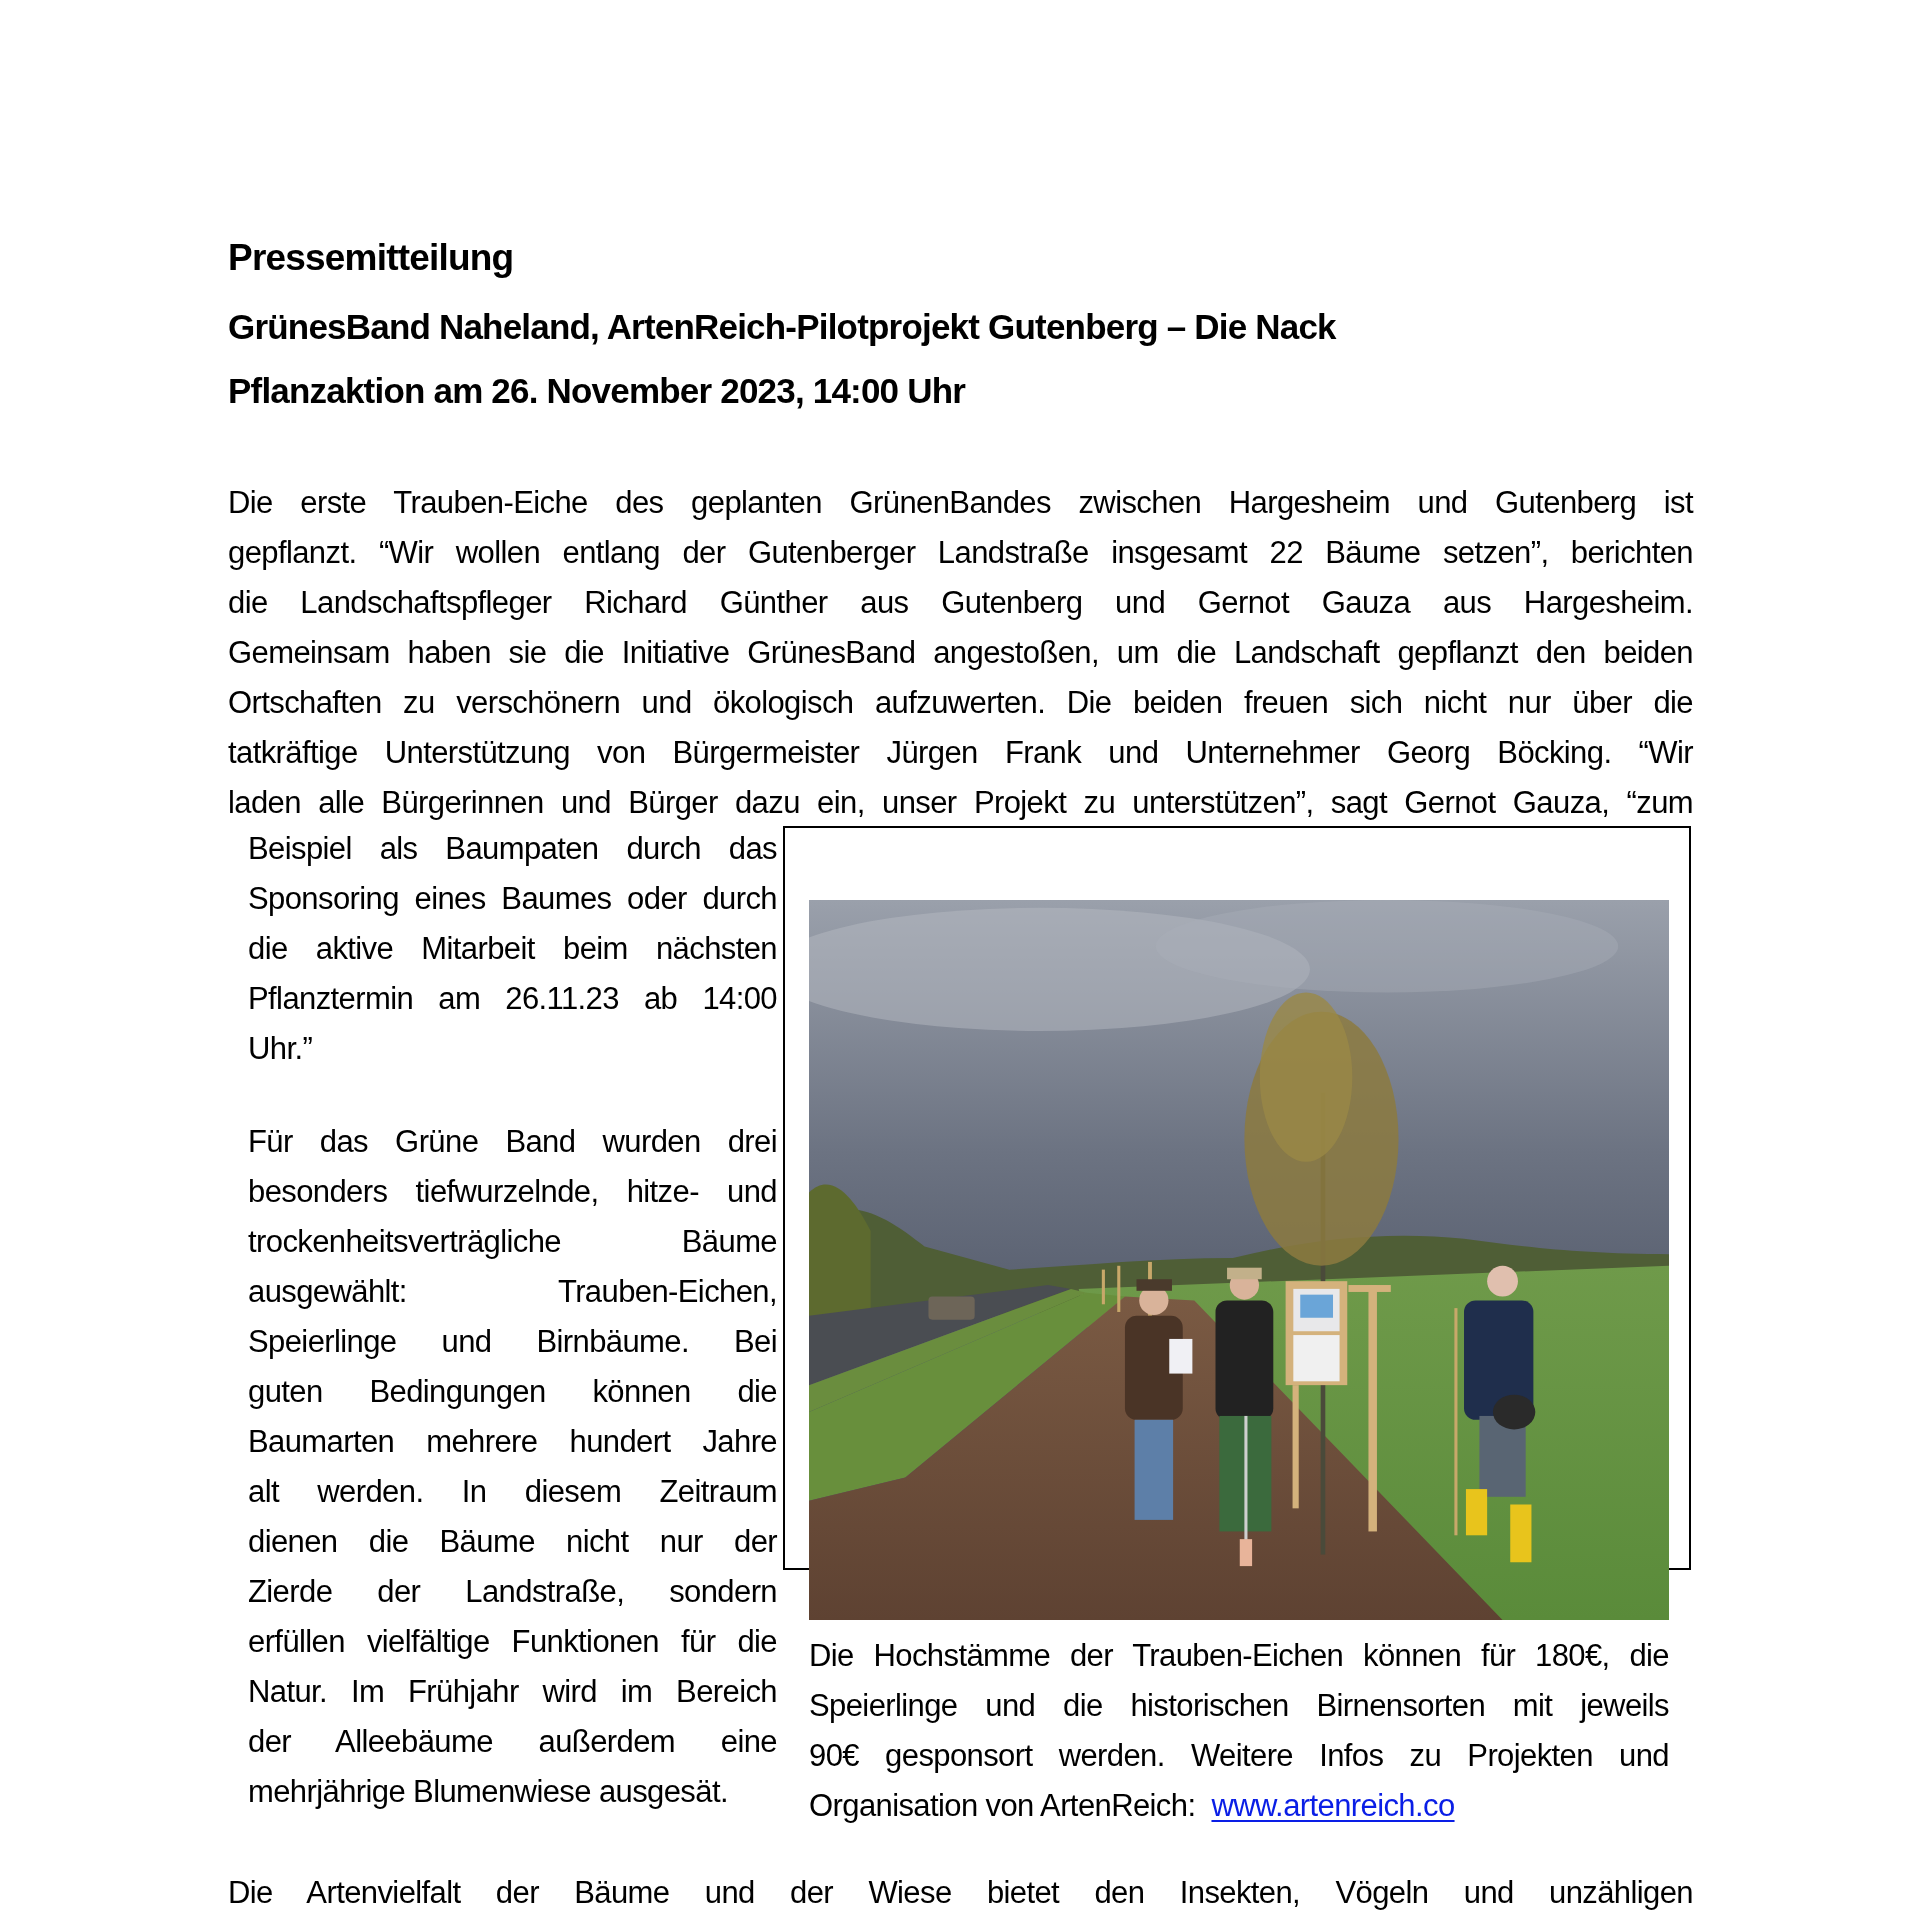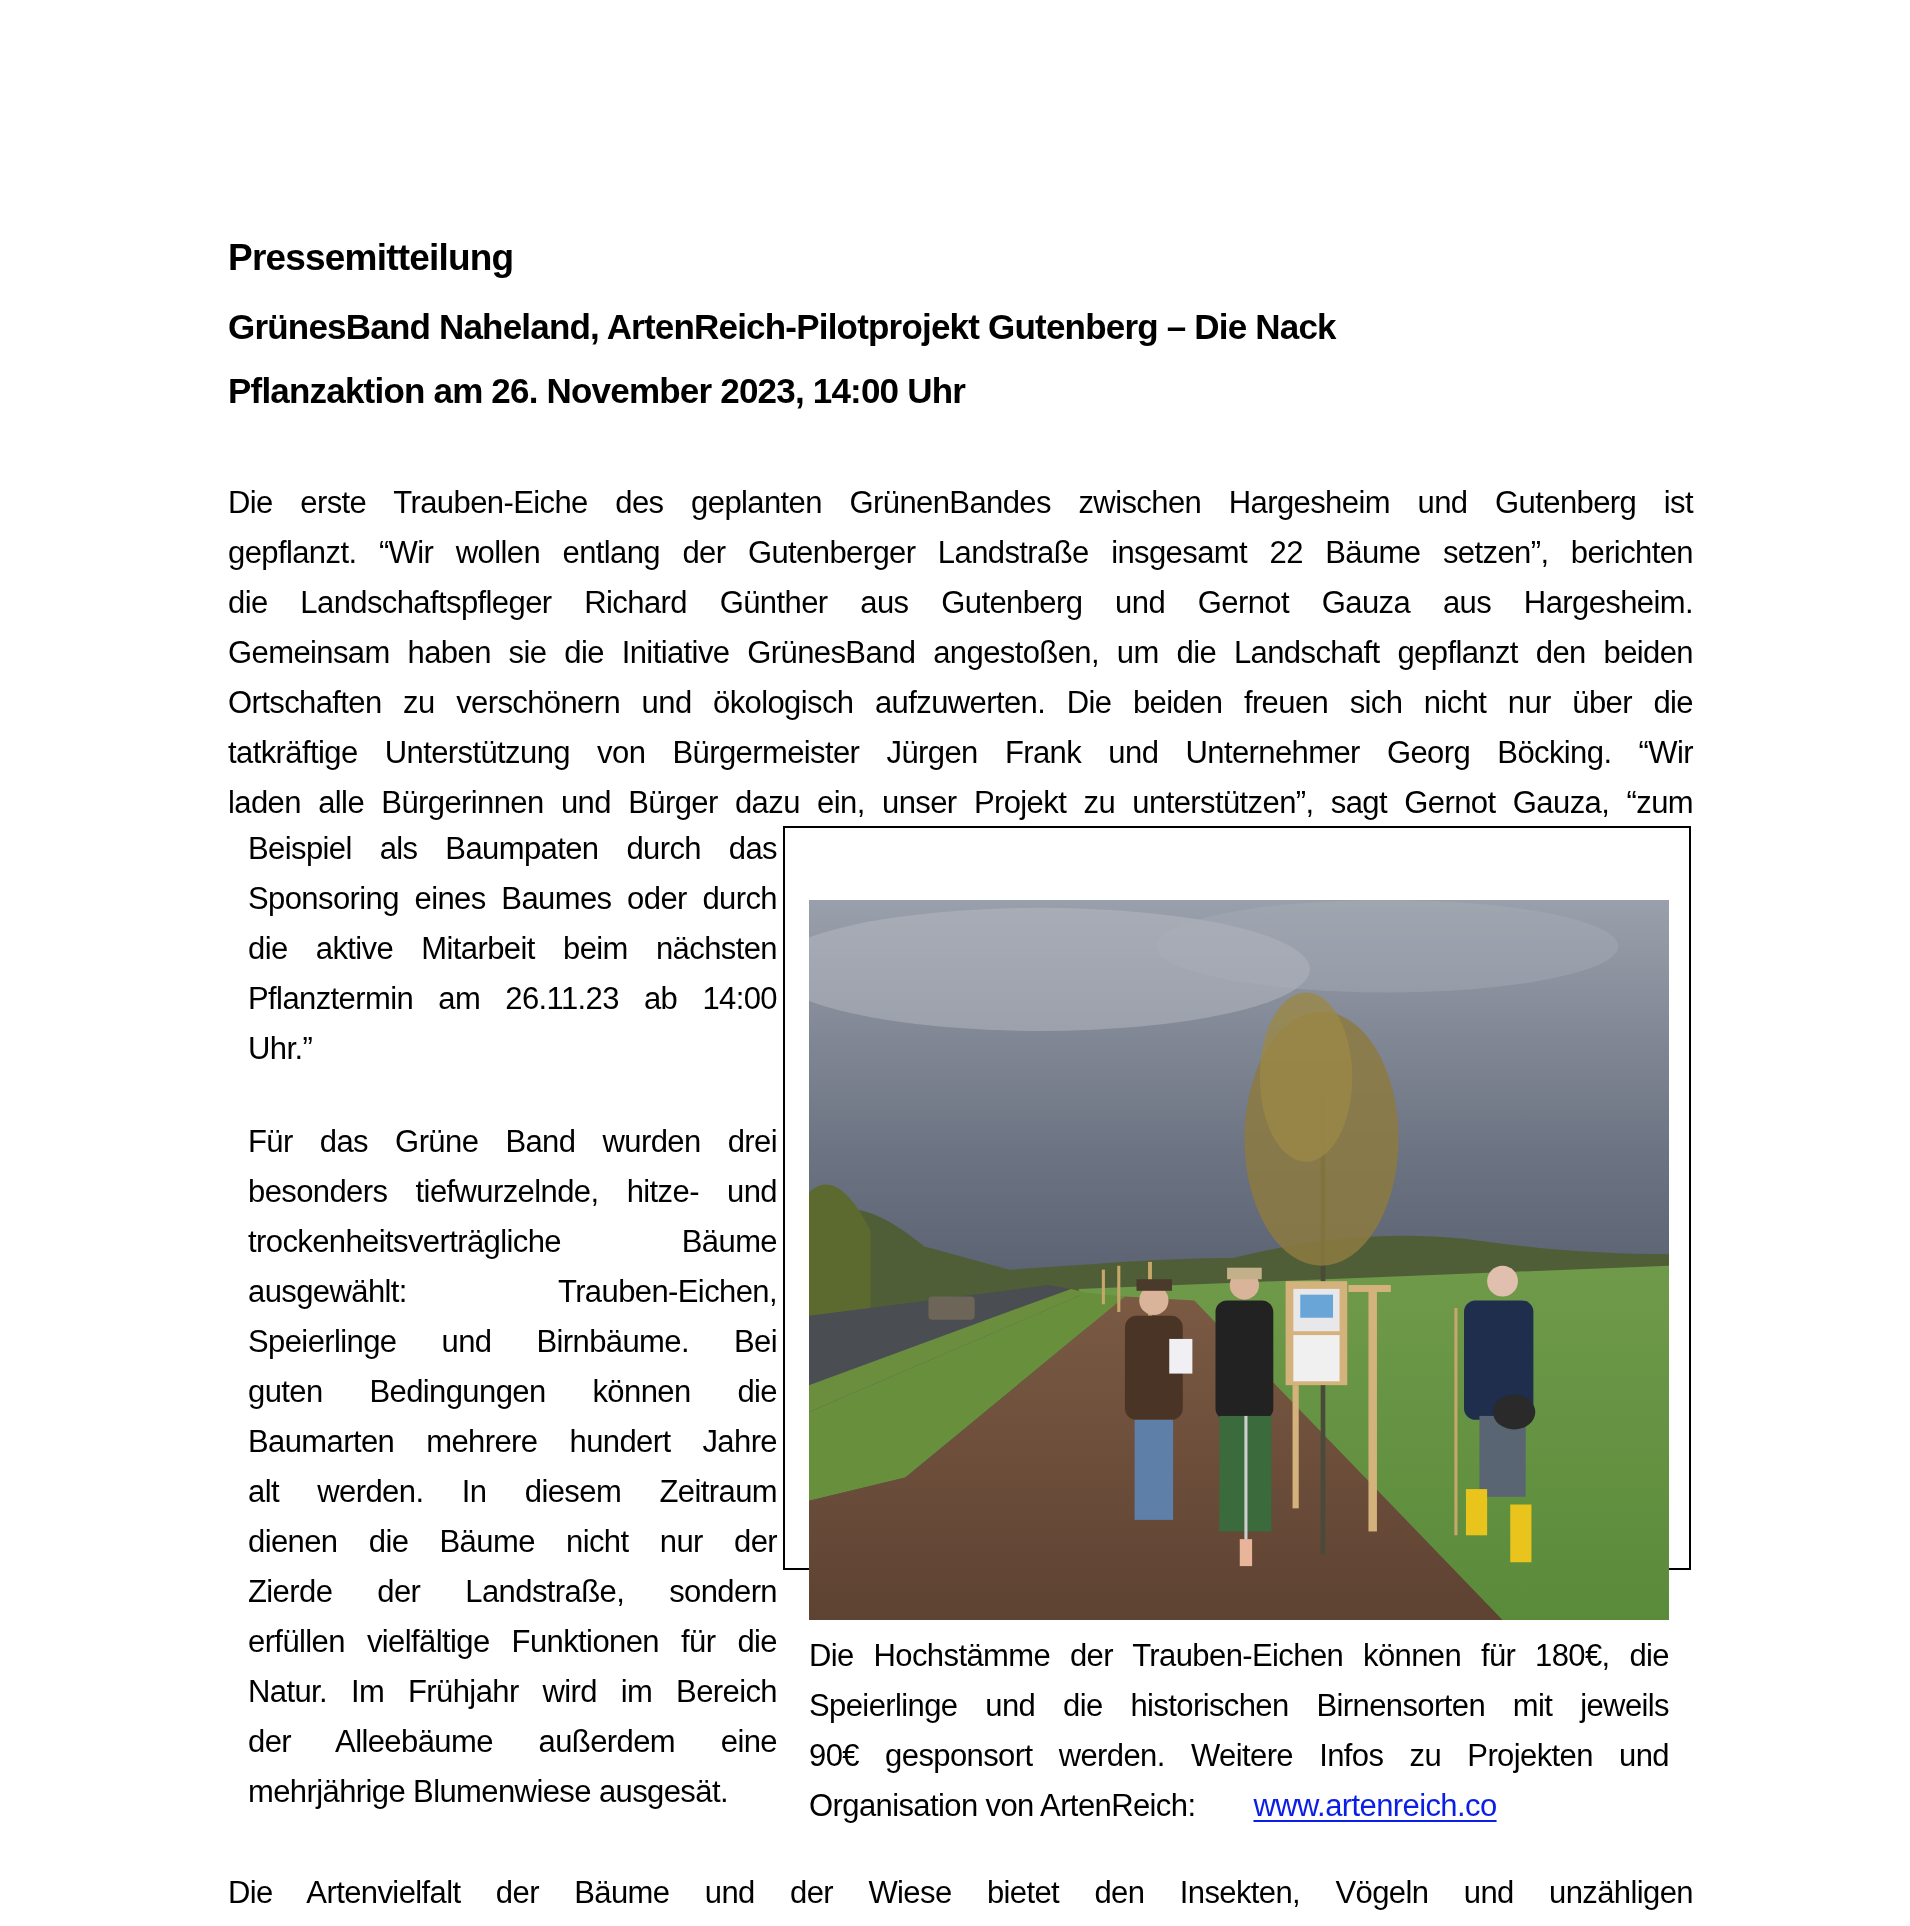--- a/index.html
+++ b/index.html
@@ -28,21 +28,21 @@
 
   .figure-box { position: absolute; left: 783px; top: 826px; width: 908px; height: 744px;
                 border: 2.3px solid #000; box-sizing: border-box; background: #fff; }
   .photo { position: absolute; left: 24px; top: 72px; width: 860px; height: 720px; overflow: hidden;
            background: #6f7580; }
   .photo svg { display: block; width: 100%; height: 100%; }
   .caption { position: absolute; left: 24px; top: 803px; width: 860px; font-size: 31px;
              line-height: 50px; letter-spacing: -0.6px; }
   .caption .ln { display: block; text-align: justify; text-align-last: justify; white-space: nowrap; height: 50px; }
   .caption .ln.last { text-align-last: left; }
-  .link { color: #0a1ee6; text-decoration: underline; text-decoration-thickness: 2.3px; text-underline-offset: 3.9px; margin-left: 42px; }
+  .link { color: #0a1ee6; text-decoration: underline; text-decoration-thickness: 2.3px; text-underline-offset: 3.9px; }
 </style>
 </head>
 <body>
 
 <div class="page">
 
   <div class="h-title">Pressemitteilung</div>
   <div class="h-sub h-sub1">GrünesBand Naheland, ArtenReich-Pilotprojekt Gutenberg – Die Nack</div>
   <div class="h-sub h-sub2">Pflanzaktion am 26. November 2023, 14:00 Uhr</div>
 

